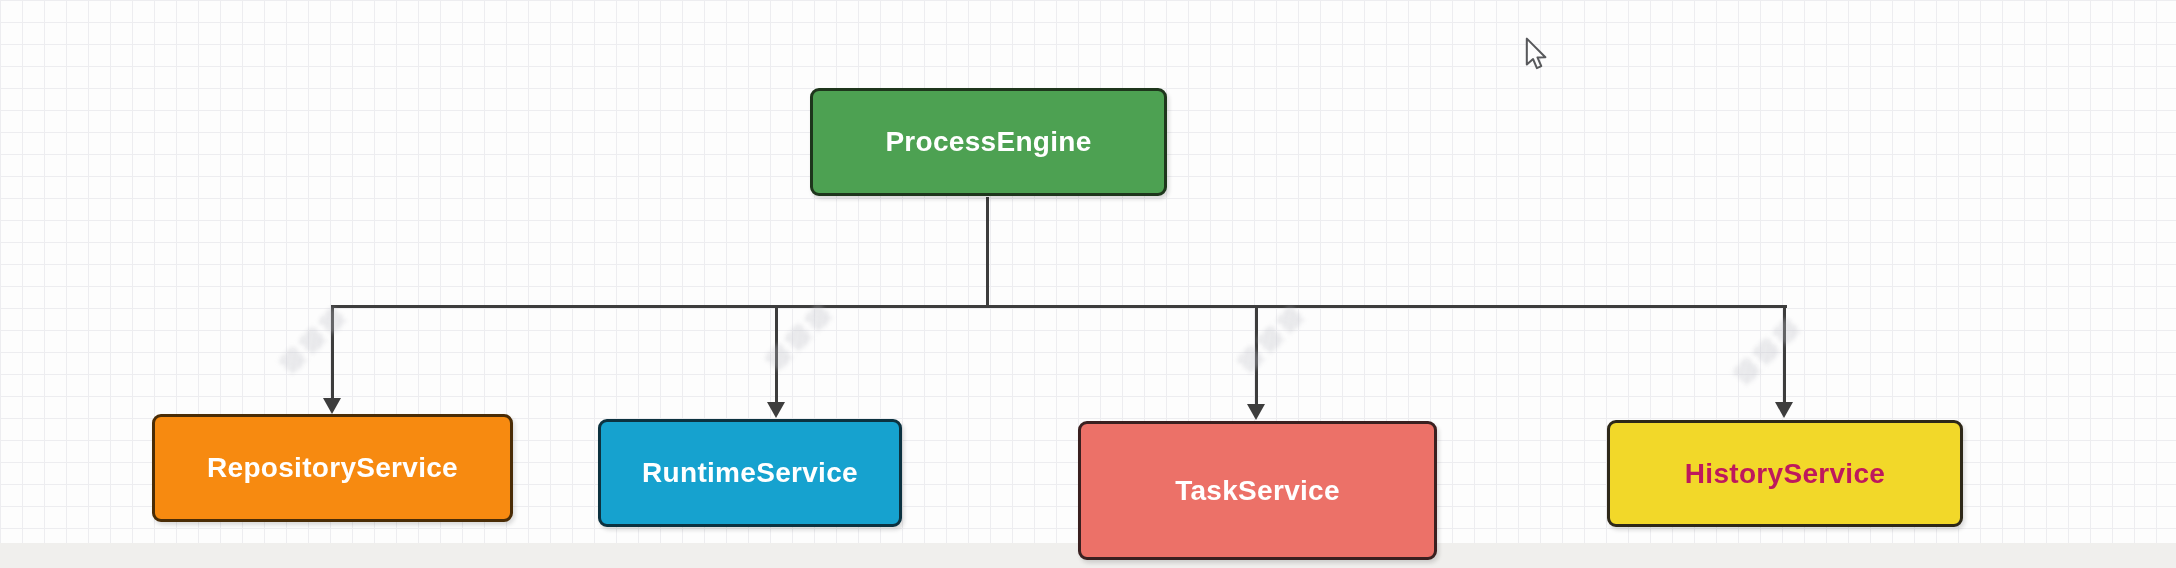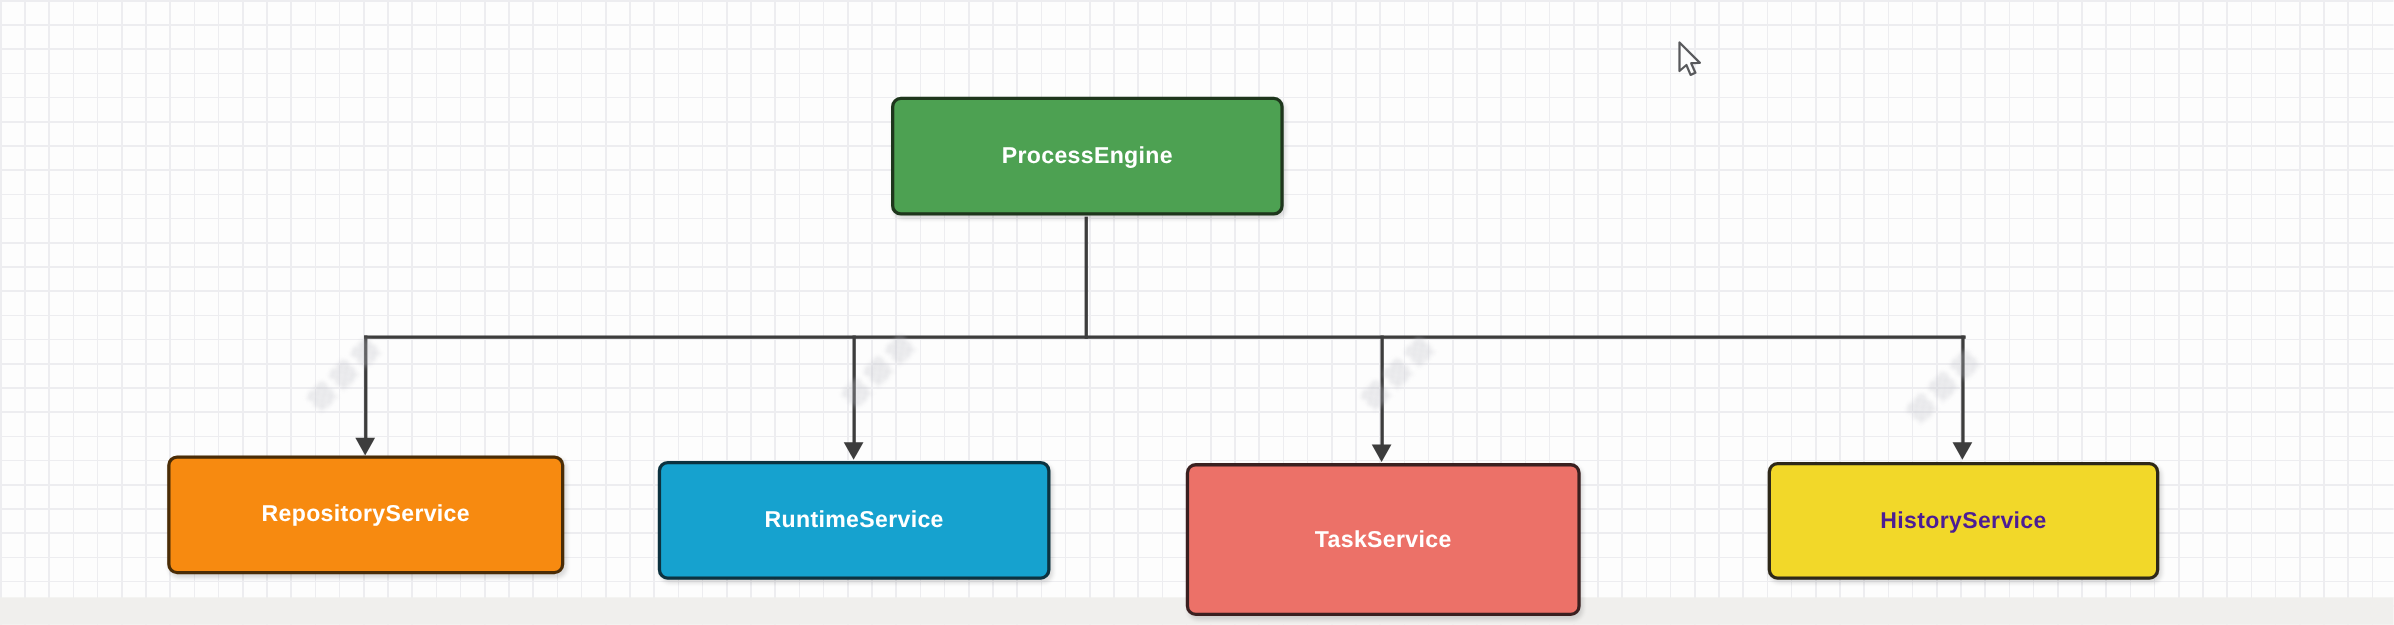--- a/index.html
+++ b/index.html
@@ -30,21 +30,21 @@
 
   
   .node {
     position:absolute;
     border:3.5px solid #222;
     border-radius:9px;
     display:flex; align-items:center; justify-content:center;
     box-shadow:2px 3px 4px rgba(0,0,0,0.14);
   }
   .node-label {
-    font-weight:bold; font-size:21px; letter-spacing:0.3px;
+    font-weight:bold; font-size:28px; letter-spacing:0.3px;
     color:#ffffff; white-space:nowrap;
   }
 
   
   .watermark {
     position:absolute; display:flex; gap:7px;
     transform:rotate(-45deg);
     opacity:0.5; filter:blur(2px);
     pointer-events:none;
   }
@@ -102,29 +102,29 @@
     </div>
 
   <div class="node" style="left: 810px; top: 88px; width: 357px; height: 108px; background-color: rgb(77, 161, 82); border-color: rgb(30, 54, 28);">
     <span class="node-label" style="color: rgb(255, 255, 255);">ProcessEngine</span>
   </div>
 
   <div class="node" style="left: 152px; top: 414px; width: 361px; height: 108px; background-color: rgb(247, 138, 16); border-color: rgb(74, 44, 6);">
     <span class="node-label" style="color: rgb(255, 255, 255);">RepositoryService</span>
   </div>
 
-  <div class="node" style="left: 598px; top: 419px; width: 357px; height: 108px; background-color: rgb(22, 162, 207); border-color: rgb(12, 50, 64);">
+  <div class="node" style="left: 598px; top: 419px; width: 304px; height: 108px; background-color: rgb(22, 162, 207); border-color: rgb(12, 50, 64);">
     <span class="node-label" style="color: rgb(255, 255, 255);">RuntimeService</span>
   </div>
 
   <div class="node" style="left: 1078px; top: 421px; width: 359px; height: 139px; background-color: rgb(236, 113, 104); border-color: rgb(58, 32, 32);">
     <span class="node-label" style="color: rgb(255, 255, 255);">TaskService</span>
   </div>
 
   <div class="node" style="left: 1607px; top: 420px; width: 356px; height: 107px; background-color: rgb(242, 216, 41); border-color: rgb(46, 40, 24);">
-    <span class="node-label" style="color: #4c1d95;">HistoryService</span>
+    <span class="node-label" style="color: #be185d;">HistoryService</span>
   </div>
 
   <svg class="cursor" viewBox="0 0 22 26" xmlns="http://www.w3.org/2000/svg">
     <path d="M5 1 L5 20 L9.6 16 L12.4 22.6 L15.6 21.2 L12.8 14.8 L18.6 14.6 Z" fill="#fdfdfd" stroke="#58595c" stroke-width="1.5" stroke-linejoin="round"></path>
   </svg>
 
 </div>
 
 </body></html>

